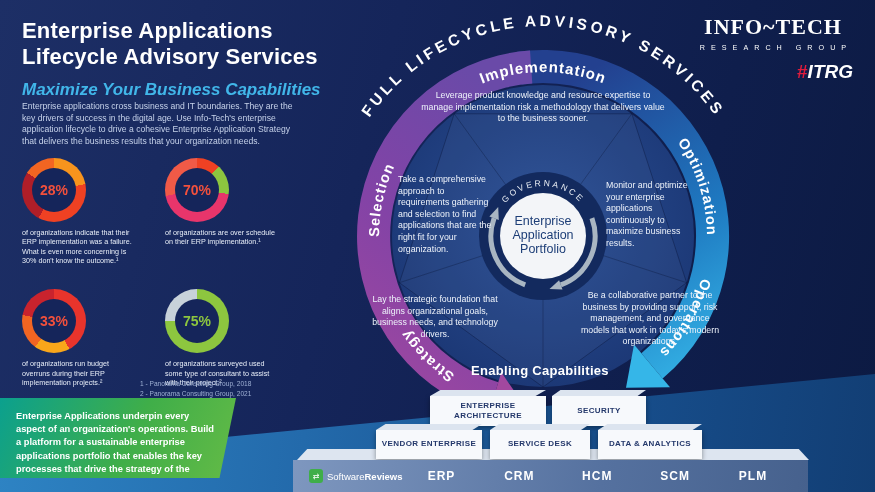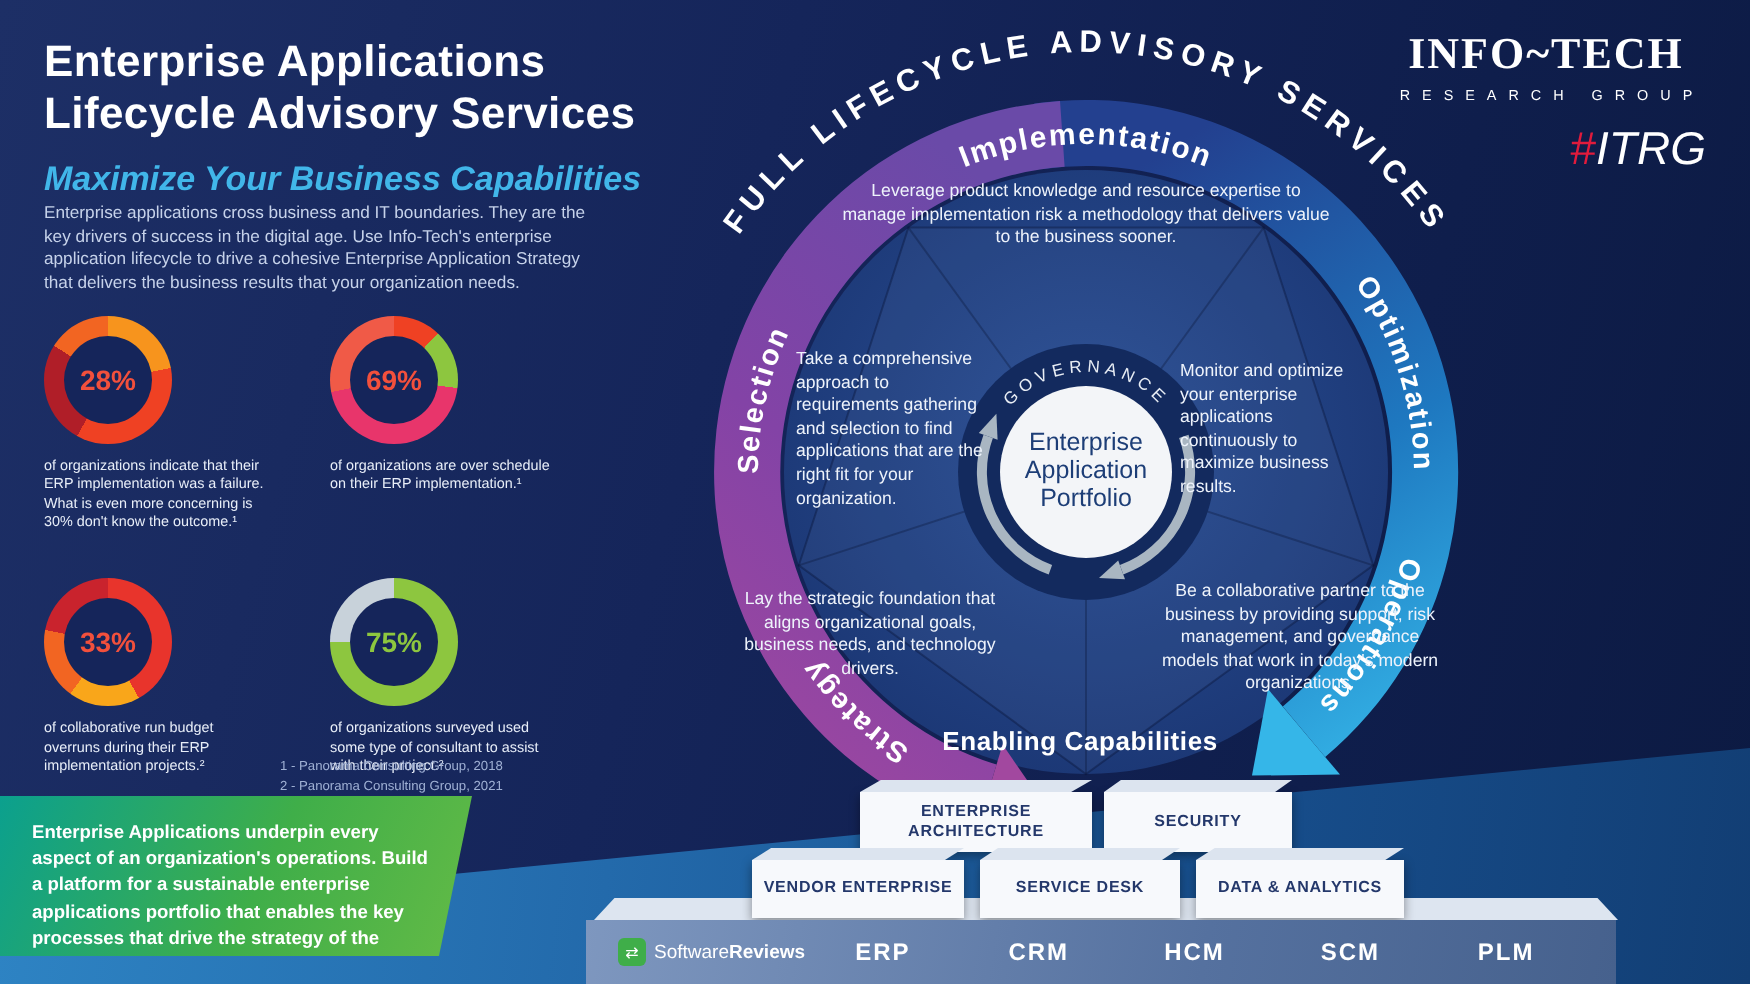--- a/index.html
+++ b/index.html
@@ -27,31 +27,31 @@
 
   .callout{position:absolute;left:0;top:398px;width:236px;height:80px;z-index:3;box-sizing:border-box;
     padding:12px 18px 10px 16px;background:linear-gradient(115deg,#0ba08e 0%,#3fae49 55%,#64bb46 100%);
     clip-path:polygon(0 0,100% 0,93% 100%,0 100%);
     color:#fff;font-size:9.3px;font-weight:bold;line-height:1.42;}
 
   
   .brand{position:absolute;right:16px;top:14px;z-index:2;width:172px;text-align:center;}
   .brand .name{font-family:"Liberation Serif",serif;font-size:22px;font-weight:bold;color:#fff;letter-spacing:1px;}
   .brand .division{margin-top:3px;font-size:7.2px;color:#fff;letter-spacing:6px;padding-left:6px;}
-  .brand .tag{margin-top:9px;text-align:right;padding-right:6px;font-size:23px;font-weight:normal;color:#fff;font-style:italic;}
+  .brand .tag{margin-top:9px;text-align:right;padding-right:6px;font-size:19px;font-weight:bold;color:#fff;font-style:italic;}
   .brand .hash{color:#e11b3c;font-style:normal;}
 
   
   .diagram{position:absolute;left:318px;top:14px;width:452px;height:446px;z-index:2;}
   .diagram svg{position:absolute;inset:0;}
   .diagram svg text{font-family:"Liberation Sans",sans-serif;}
   .seg-desc{position:absolute;font-size:8.8px;line-height:1.32;color:#eef3fb;}
   .seg-impl{left:103px;top:76px;width:244px;text-align:center;}
   .seg-sel{left:80px;top:160px;width:98px;text-align:left;}
-  .seg-opt{left:272px;top:166px;width:92px;text-align:left;}
+  .seg-opt{left:288px;top:166px;width:92px;text-align:left;}
   .seg-strat{left:52px;top:280px;width:130px;text-align:center;}
   .seg-oper{left:262px;top:276px;width:140px;text-align:center;}
 
   .enabling-title{position:absolute;left:440px;top:363px;width:200px;z-index:3;text-align:center;
     font-size:13px;font-weight:bold;color:#fff;letter-spacing:.3px;}
 
   
   .block{position:absolute;z-index:3;background:#f7f9fc;box-shadow:0 2px 5px rgba(0,0,0,.4);
     display:flex;align-items:center;justify-content:center;text-align:center;
     font-size:8px;font-weight:bold;color:#24386b;letter-spacing:.4px;line-height:1.3;padding:2px;box-sizing:border-box;}
@@ -89,29 +89,29 @@
 
   <div class="stats">
     <div>
       <div class="donut" style="background: conic-gradient(rgb(247, 148, 29) 0%, rgb(247, 148, 29) 22%, rgb(239, 65, 35) 22%, rgb(239, 65, 35) 58%, rgb(176, 30, 40) 58%, rgb(176, 30, 40) 84%, rgb(242, 101, 34) 84%, rgb(242, 101, 34) 100%);">
         <span class="pct" style="color: rgb(242, 80, 60);">28%</span>
       </div>
       <p class="stat-desc">of organizations indicate that their ERP implementation was a failure. What is even more concerning is 30% don't know the outcome.¹</p>
     </div>
     <div>
       <div class="donut" style="background: conic-gradient(rgb(239, 65, 35) 0%, rgb(239, 65, 35) 12%, rgb(141, 198, 63) 12%, rgb(141, 198, 63) 27%, rgb(232, 53, 107) 27%, rgb(232, 53, 107) 72%, rgb(240, 90, 71) 72%, rgb(240, 90, 71) 100%);">
-        <span class="pct" style="color: rgb(242, 80, 60);">69%</span>
+        <span class="pct" style="color: rgb(242, 80, 60);">70%</span>
       </div>
       <p class="stat-desc">of organizations are over schedule on their ERP implementation.¹</p>
     </div>
     <div>
       <div class="donut" style="background: conic-gradient(rgb(232, 52, 44) 0%, rgb(232, 52, 44) 42%, rgb(249, 166, 26) 42%, rgb(249, 166, 26) 60%, rgb(242, 101, 34) 60%, rgb(242, 101, 34) 78%, rgb(201, 35, 45) 78%, rgb(201, 35, 45) 100%);">
         <span class="pct" style="color: rgb(242, 80, 60);">33%</span>
       </div>
-      <p class="stat-desc">of collaborative run budget overruns during their ERP implementation projects.²</p>
+      <p class="stat-desc">of organizations run budget overruns during their ERP implementation projects.²</p>
     </div>
     <div>
       <div class="donut" style="background: conic-gradient(rgb(141, 198, 63) 0%, rgb(141, 198, 63) 75%, rgb(200, 210, 218) 75%, rgb(200, 210, 218) 100%);">
         <span class="pct" style="color: rgb(141, 198, 63);">75%</span>
       </div>
       <p class="stat-desc">of organizations surveyed used some type of consultant to assist with their project.²</p>
     </div>
   </div>
 
   <div class="footnotes">

